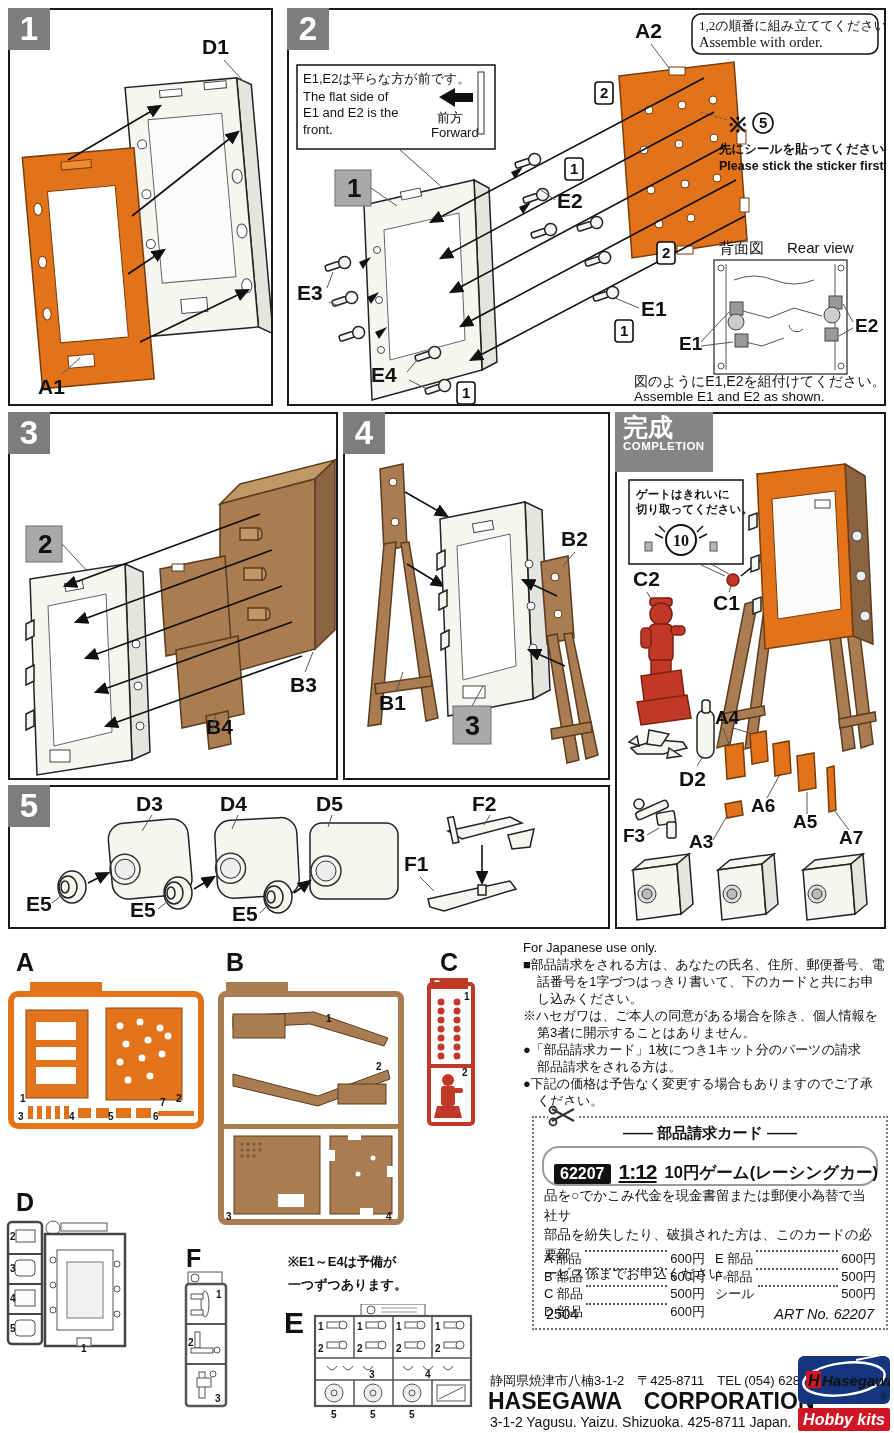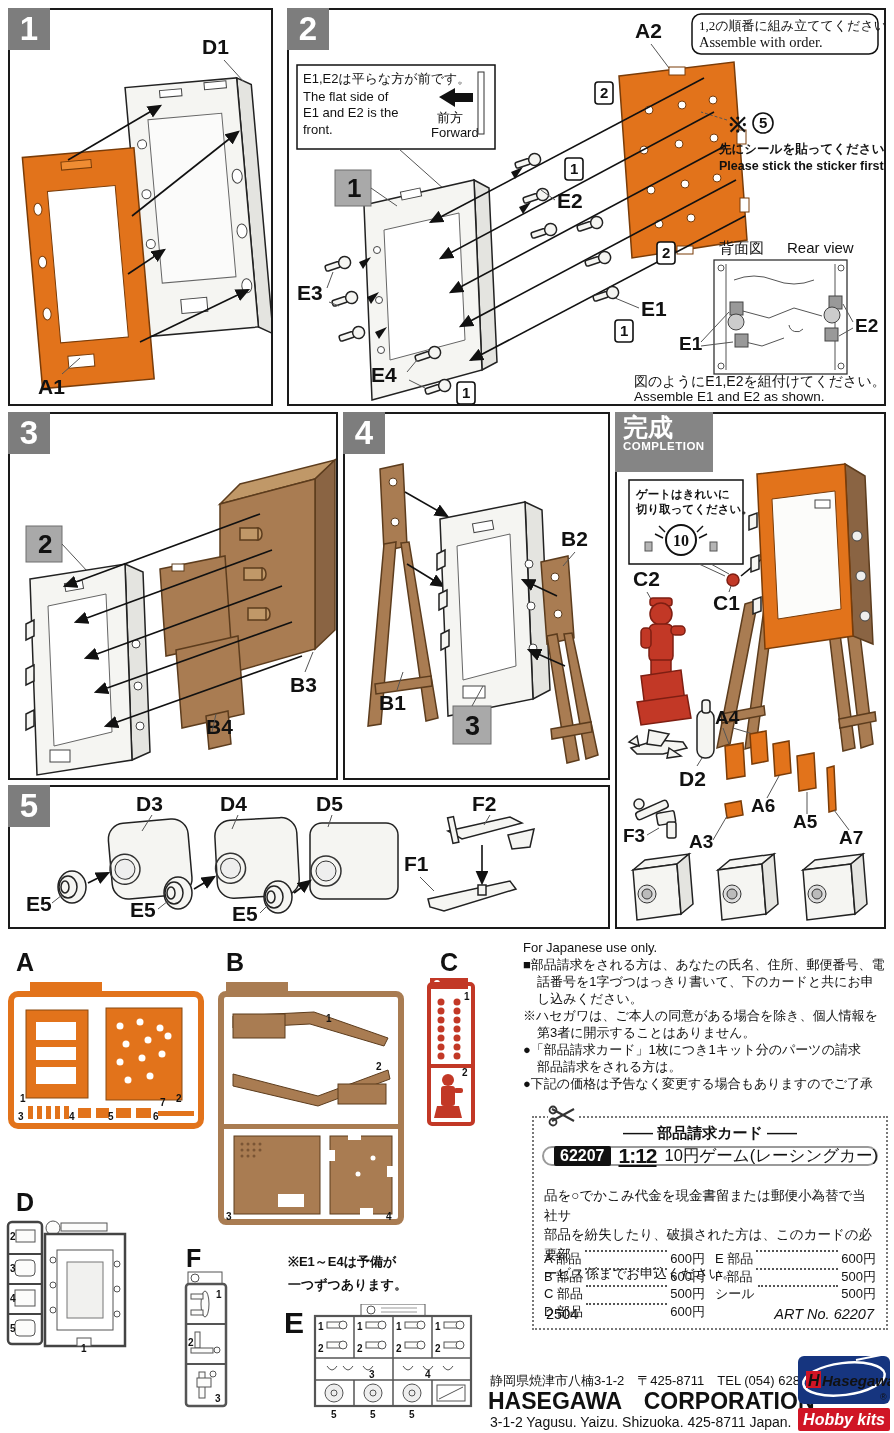--- a/index.html
+++ b/index.html
@@ -29,25 +29,25 @@
   .br{fill:#a97c52;stroke:#5c3c1d;stroke-width:1.5;}
   .brl{fill:#c09868;stroke:#5c3c1d;stroke-width:1.5;}
   .brd{fill:#8a6443;stroke:#5c3c1d;stroke-width:1.5;}
   .rd{fill:#c23826;stroke:#7e1e12;stroke-width:1.5;}
   .callout{fill:#a9a9a9;stroke:#6e6e6e;}
   .seqbox{fill:#fff;stroke:#111;stroke-width:1.6;}
   .info{position:absolute;left:523px;top:939px;width:368px;font-size:13px;line-height:17px;}
   .info .cont{padding-left:14px;}
   .card{position:absolute;left:532px;top:1116px;width:356px;height:214px;border:2px dotted #777;box-sizing:border-box;}
   .card-title{position:absolute;top:6px;left:0;right:0;text-align:center;font-weight:bold;font-size:15px;}
-  .badge{position:absolute;top:28px;left:8px;right:8px;height:20px;border:2px solid #9a9a9a;border-radius:17px;
-         display:flex;align-items:center;gap:8px;padding:0 10px;box-sizing:border-box;}
+  .badge{position:absolute;top:28px;left:8px;right:8px;height:40px;border:2px solid #9a9a9a;border-radius:17px;
+         display:flex;align-items:flex-end;gap:8px;padding:0 10px;box-sizing:border-box;}
   .badge .no{background:#111;color:#fff;font-weight:bold;font-size:16px;padding:1px 6px;border-radius:2px;}
   .badge .scale{font-weight:bold;font-size:21px;letter-spacing:-1px;text-decoration:underline;}
-  .badge .name{font-weight:normal;font-size:16.5px;white-space:nowrap;}
+  .badge .name{font-weight:bold;font-size:16.5px;white-space:nowrap;}
   .card-body{position:absolute;top:68px;left:10px;right:8px;font-size:13.5px;line-height:19.5px;}
   .prices{position:absolute;top:132px;left:10px;right:10px;display:flex;}
   .pcol{width:172px;margin-right:10px;}
   .prow{display:flex;align-items:flex-start;font-size:13px;line-height:17.5px;}
   .prow .leader{flex:1;border-bottom:2px dotted #555;margin:0 3px 3px;}
   .card-code{position:absolute;left:12px;bottom:6px;font-size:14.5px;}
   .card-art{position:absolute;right:12px;bottom:6px;font-size:14.5px;font-style:italic;}
   .footer-jp{position:absolute;left:489px;top:1341px;font-size:25px;font-weight:bold;letter-spacing:10px;}
   .footer-addrjp{position:absolute;left:490px;top:1372px;font-size:13px;}
   .footer-en{position:absolute;left:488px;top:1388px;font-size:23px;font-weight:bold;word-spacing:16px;}
@@ -813,20 +813,21 @@
 <div class="info">
   <div>For Japanese use only.</div>
   <div>■部品請求をされる方は、あなたの氏名、住所、郵便番号、電</div>
   <div class="cont">話番号を1字づつはっきり書いて、下のカードと共にお申</div>
   <div class="cont">し込みください。</div>
   <div>※ハセガワは、ご本人の同意がある場合を除き、個人情報を</div>
   <div class="cont">第3者に開示することはありません。</div>
   <div>●「部品請求カード」1枚につき1キット分のパーツの請求</div>
   <div class="cont">部品請求をされる方は。</div>
   <div>●下記の価格は予告なく変更する場合もありますのでご了承</div>
+  <div class="cont">ください。</div>
 </div>
 
 <div class="card">
   <svg style="left:14px;top:-13px;width:30px;height:22px;position:absolute;background:#fff;" viewBox="0 0 30 22">
     <line x1="4" y1="4" x2="26" y2="16" stroke="#333" stroke-width="2"></line>
     <line x1="4" y1="16" x2="26" y2="4" stroke="#333" stroke-width="2"></line>
     <circle cx="5" cy="5" r="3.5" fill="none" stroke="#333" stroke-width="1.8"></circle>
     <circle cx="5" cy="17" r="3.5" fill="none" stroke="#333" stroke-width="1.8"></circle>
   </svg>
   <div class="card-title">―― 部品請求カード ――</div>

